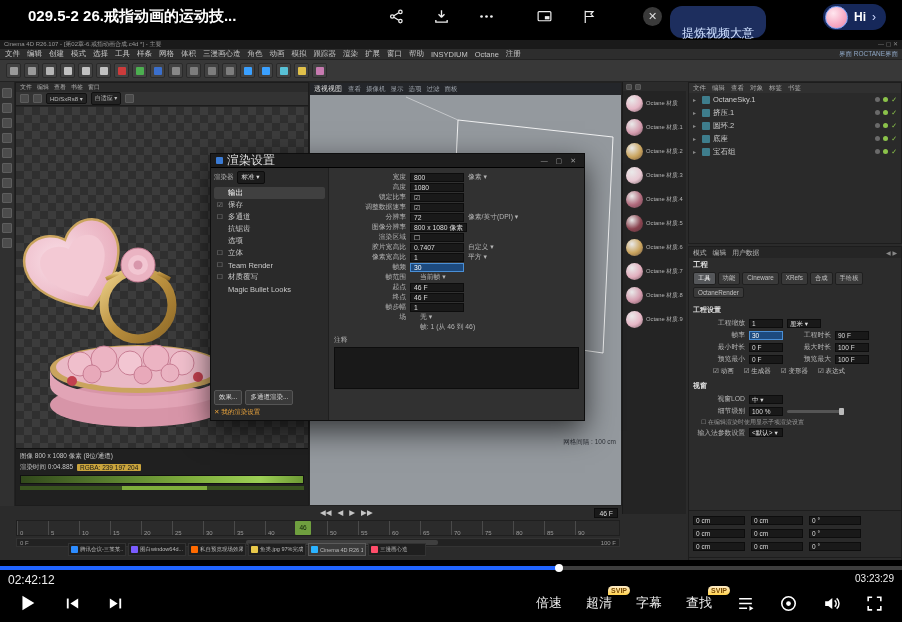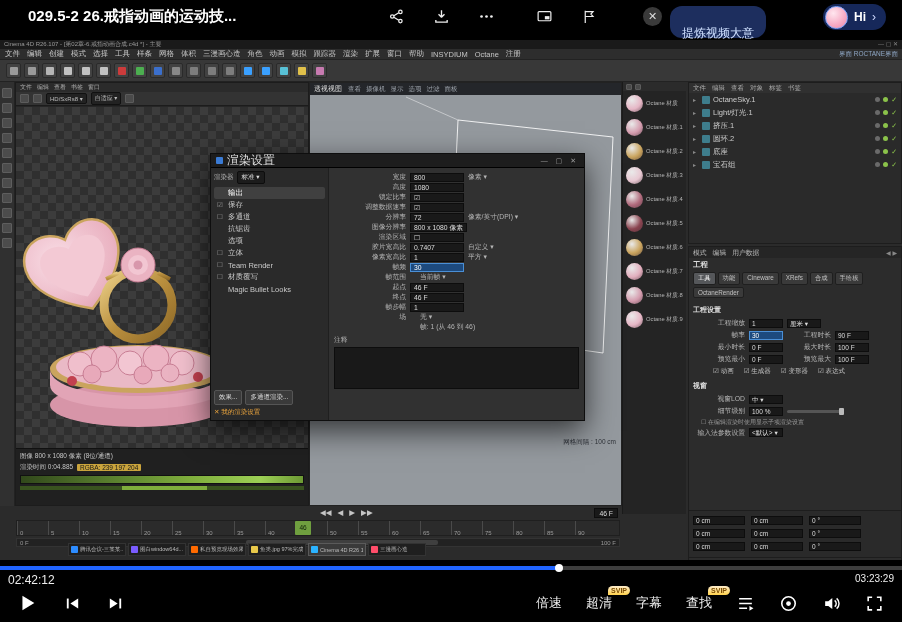--- a/index.html
+++ b/index.html
@@ -640,28 +640,20 @@
           <span class="om-arrow">▸</span>
           <span class="om-ico"></span>
           <span class="om-name">OctaneSky.1</span>
           <span class="om-dot1"></span>
           <span class="om-dot2"></span>
           <span class="om-check">✓</span>
         </div>
           <div class="om-row">
           <span class="om-arrow">▸</span>
           <span class="om-ico"></span>
-          <span class="om-name">Light/灯光.1</span>
-          <span class="om-dot1"></span>
-          <span class="om-dot2"></span>
-          <span class="om-check">✓</span>
-        </div>
-          <div class="om-row">
-          <span class="om-arrow">▸</span>
-          <span class="om-ico"></span>
           <span class="om-name">挤压.1</span>
           <span class="om-dot1"></span>
           <span class="om-dot2"></span>
           <span class="om-check">✓</span>
         </div>
           <div class="om-row">
           <span class="om-arrow">▸</span>
           <span class="om-ico"></span>
           <span class="om-name">圆环.2</span>
           <span class="om-dot1"></span>

